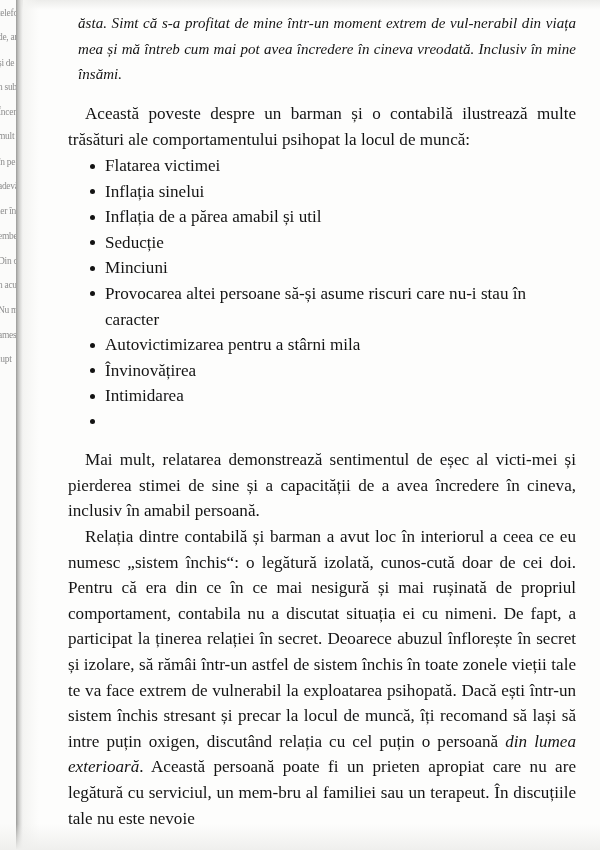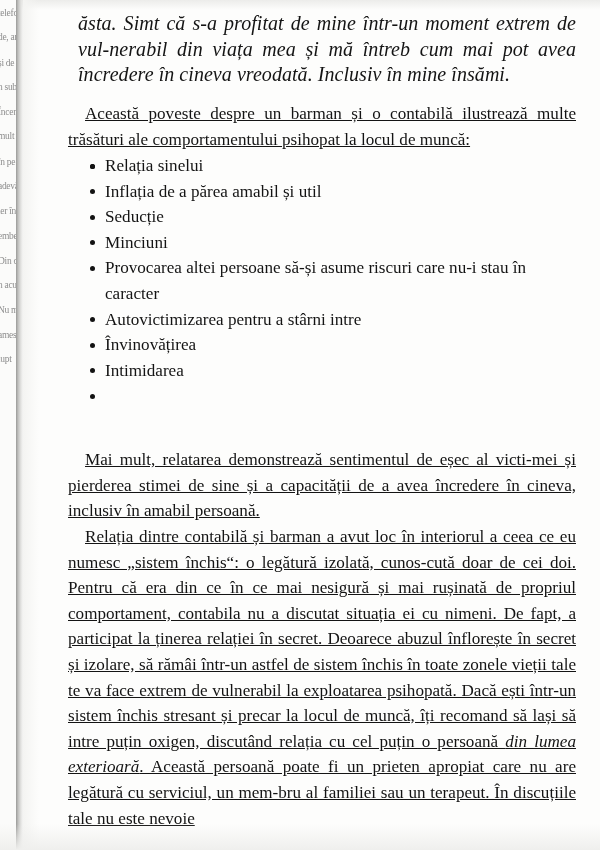--- a/index.html
+++ b/index.html
@@ -110,33 +110,32 @@
     hyphens: manual;
   }
 
   
   .quote-block {
     position: absolute;
     left: 10px;
     top: 11px;
     width: 498px;
     font-style: italic;
-    font-size: 20px;
+    font-size: 15px;
     line-height: 25.6px;
     text-align: justify;
     letter-spacing: 0.05px;
   }
 
   .body-para {
     position: absolute;
     width: 508px;
   }
   .body-para.indent {
     text-indent: 17px;
-    text-decoration: underline;
   }
 
   
   .bullet-list {
     position: absolute;
     left: 0;
     width: 508px;
     margin: 0;
     padding: 0;
     list-style: none;
@@ -192,44 +191,45 @@
 
   <div class="text-column">
 
     <p class="para quote-block">ăsta. Simt că s-a profitat de mine într-un moment extrem de vul-nerabil din viața mea și mă întreb cum mai pot avea încredere în cineva vreodată. Inclusiv în mine însămi.</p>
 
     <p class="para body-para indent" style="top: 101px;">Această poveste despre un barman și o contabilă ilustrează multe trăsături ale comportamentului psihopat la locul de muncă:</p>
 
     <ul class="bullet-list" style="top: 153px;">
       <li>
         <span class="dot"></span>
-      </li>
-      <li>
-        <span class="dot"></span>
-        <span>Relația sinelui</span>
+        <span>Flatarea victimei</span>
+      </li>
+      <li>
+        <span class="dot"></span>
+        <span>Inflația sinelui</span>
       </li>
       <li>
         <span class="dot"></span>
         <span>Inflația de a părea amabil și util</span>
       </li>
       <li>
         <span class="dot"></span>
         <span>Seducție</span>
       </li>
       <li>
         <span class="dot"></span>
         <span>Minciuni</span>
       </li>
       <li>
         <span class="dot"></span>
         <span>Provocarea altei persoane să-și asume riscuri care nu-i stau în caracter</span>
       </li>
       <li>
         <span class="dot"></span>
-        <span>Autovictimizarea pentru a stârni intre</span>
+        <span>Autovictimizarea pentru a stârni mila</span>
       </li>
       <li>
         <span class="dot"></span>
         <span>Învinovățirea</span>
       </li>
       <li>
         <span class="dot"></span>
         <span>Intimidarea</span>
       </li>
       <li>

